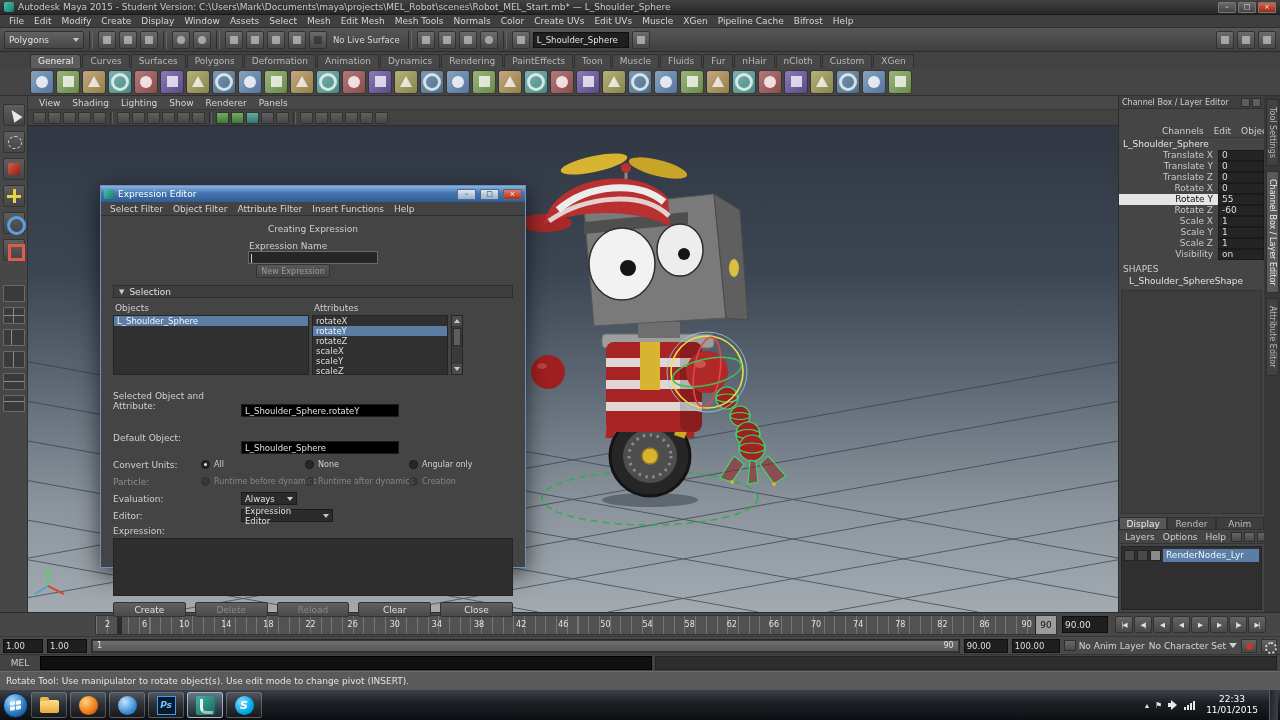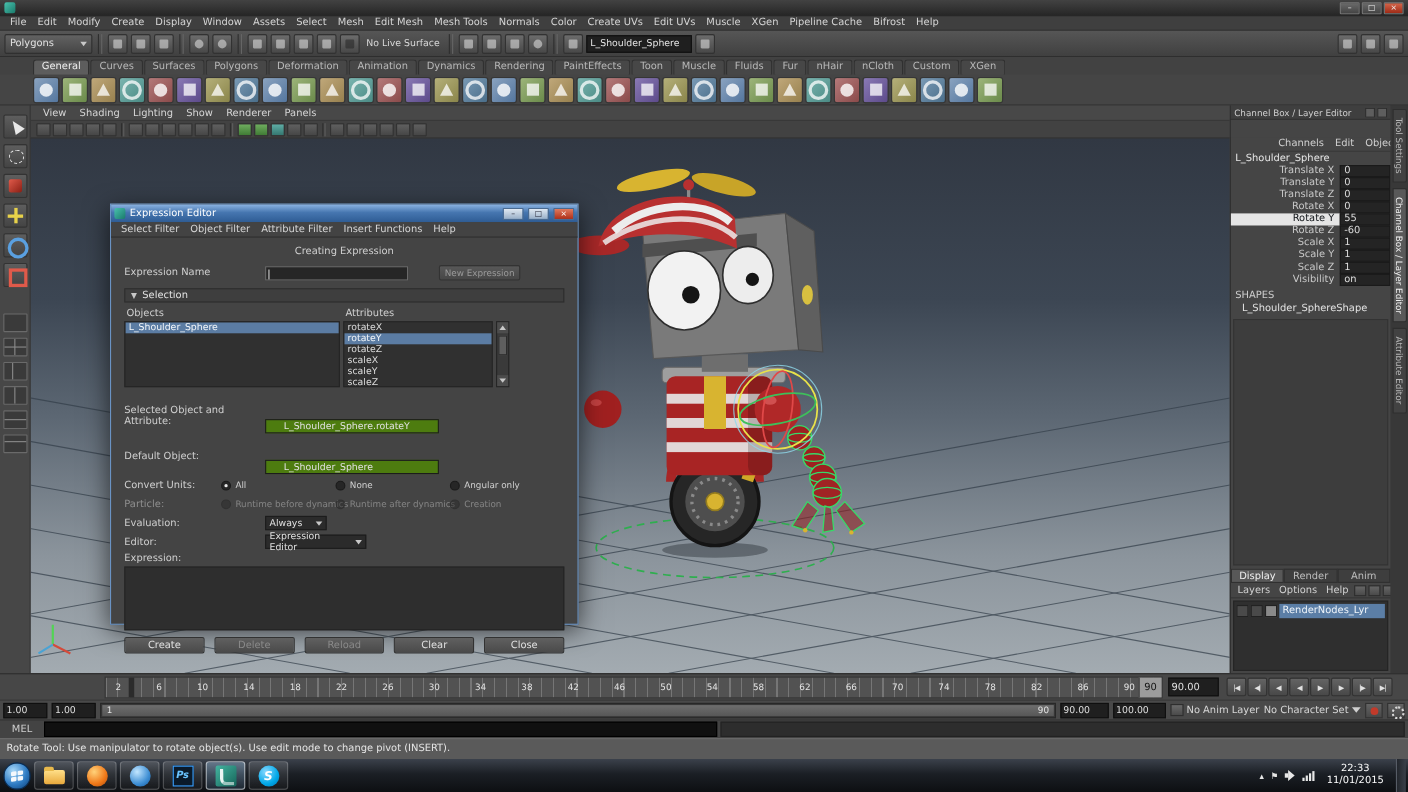--- a/index.html
+++ b/index.html
@@ -173,21 +173,21 @@
 
 #expr-win{position:absolute;left:100px;top:185px;width:426px;height:383px;background:#444;border:1px solid #6a93c4;box-shadow:0 6px 22px rgba(0,0,0,.65);z-index:20;}
 .ew-titlebar{height:16px;background:linear-gradient(#8ab2e0,#4676b0 45%,#2e5c94);display:flex;align-items:center;gap:4px;padding:0 3px;}
 .ew-title{font-size:9px;color:#fff;flex:1;}
 .ew-btn{width:19px;height:11px;background:linear-gradient(#dfe8f2,#9ab0c8);border:1px solid #4a6a90;color:#223;font-size:7px;line-height:9px;text-align:center;border-radius:1px;}
 .ew-btn.close{background:linear-gradient(#e07a5f,#b03018);color:#fff;}
 .ew-menubar{height:14px;background:#434343;border-bottom:1px solid #2f2f2f;display:flex;align-items:center;padding-left:4px;font-size:9px;}
 .ew-menubar .mi{padding:0 5px;color:#d5d5d5;}
 .ew-body{padding:5px 12px 0;font-size:9px;position:relative;height:351px;}
 .ew-heading{text-align:center;color:#cfcfcf;margin:3px 0 7px;}
-.name-row{display:flex;align-items:center;margin-bottom:7px;}
+.name-row{display:flex;align-items:center;margin-bottom:7px;flex-direction:column;}
 .name-label{width:128px;color:#cfcfcf;}
 .name-field{width:130px;height:13px;background:#262626;border:1px solid #6a6a6a;position:relative;}
 .name-field::after{content:"";position:absolute;left:2px;top:2px;width:1px;height:9px;background:#cfcfcf;}
 .ew-push{flex:1;}
 .ew-mini-btn{width:74px;height:14px;background:linear-gradient(#585858,#474747);border:1px solid #333;color:#9a9a9a;font-size:8px;text-align:center;line-height:13px;border-radius:2px;margin-right:40px;}
 .ew-section{height:13px;background:#3e3e3e;border:1px solid #2d2d2d;display:flex;align-items:center;gap:5px;padding-left:5px;color:#e2e2e2;margin-bottom:4px;}
 .tri{font-size:7px;color:#c8c8c8;}
 .ew-lists{display:flex;gap:3px;margin-bottom:9px;}
 .ew-listcol{display:flex;flex-direction:column;}
 .ew-listlabel{color:#cfcfcf;margin:1px 0 2px 2px;}
@@ -197,21 +197,21 @@
 .ew-item.selected{background:#5b7ca3;color:#f2f6fa;}
 .ew-scroll{width:12px;height:60px;background:#3a3a3a;border:1px solid #252525;display:flex;flex-direction:column;align-self:flex-end;}
 .scroll-btn{height:10px;display:flex;align-items:center;justify-content:center;background:#4c4c4c;}
 .scroll-btn::after{content:"";border-left:3px solid transparent;border-right:3px solid transparent;border-bottom:4px solid #c8c8c8;}
 .scroll-btn.down::after{border-bottom:none;border-top:4px solid #c8c8c8;}
 .scroll-track{flex:1;position:relative;}
 .scroll-thumb{position:absolute;left:1px;right:1px;top:2px;height:18px;background:#5e5e5e;border:1px solid #2c2c2c;}
 .ew-frow{display:flex;align-items:center;margin-bottom:4px;min-height:13px;}
 .ew-flabel{width:128px;padding-right:6px;color:#cfcfcf;}
 .ew-flabel.dim{color:#8f8f8f;}
-.ew-field{height:13px;background:#4d7c0f;border:1px solid #1c1c1c;color:#e0e0e0;line-height:12px;padding:0 16px;font-size:8.5px;margin-top:20px;}
+.ew-field{height:13px;background:#000000;border:1px solid #1c1c1c;color:#e0e0e0;line-height:12px;padding:0 3px;font-size:8.5px;margin-top:20px;}
 .wfield{width:158px;}
 .radio-opt{display:flex;align-items:center;gap:4px;width:104px;}
 .radio{width:9px;height:9px;border-radius:50%;background:#262626;border:1px solid #1a1a1a;position:relative;flex:0 0 auto;}
 .radio-opt.selected .radio::after{content:"";position:absolute;left:2px;top:2px;width:3px;height:3px;border-radius:50%;background:#e8e8e8;}
 .radio-opt.disabled{opacity:.45;align-items:center;}
 .rlabel{color:#cfcfcf;font-size:8px;white-space:nowrap;}
 .dd{height:13px;background:#2b2b2b;border:1px solid #1c1c1c;display:flex;align-items:center;gap:6px;padding:0 3px;color:#e0e0e0;font-size:8.5px;}
 .dd-arrow{width:0;height:0;border-left:3px solid transparent;border-right:3px solid transparent;border-top:4px solid #c8c8c8;margin-left:auto;}
 .dd.eval{width:56px;}
 .dd.editor{width:92px;}
@@ -224,20 +224,21 @@
 
 .mi{white-space:nowrap;}
 </style>
 </head>
 <body>
 
 <div id="screen">
 
   <div id="titlebar">
     <span class="maya-glyph"></span>
+    <span class="title">Autodesk Maya 2015 - Student Version: C:\Users\Mark\Documents\maya\projects\MEL_Robot\scenes\Robot_MEL_Start.mb*  —  L_Shoulder_Sphere</span>
     <span class="win-btns">
       <span class="win-btn">–</span>
       <span class="win-btn">□</span>
       <span class="win-btn close">×</span>
     </span>
   </div>
 
   <div id="menubar">
 
   <span class="mi">File</span>

